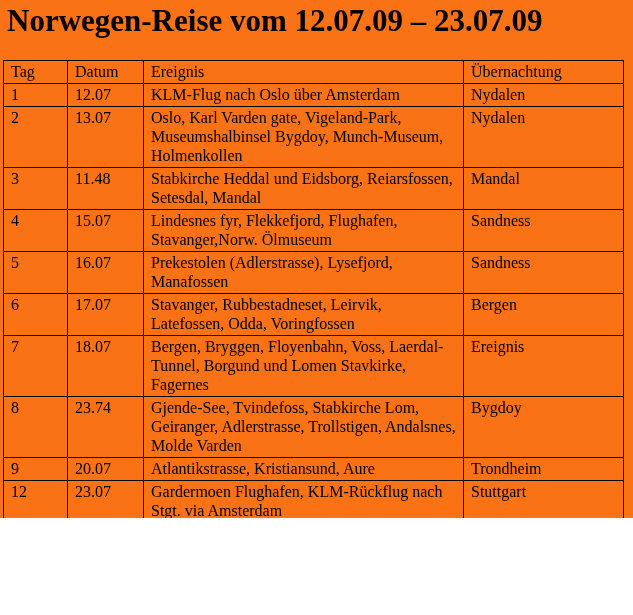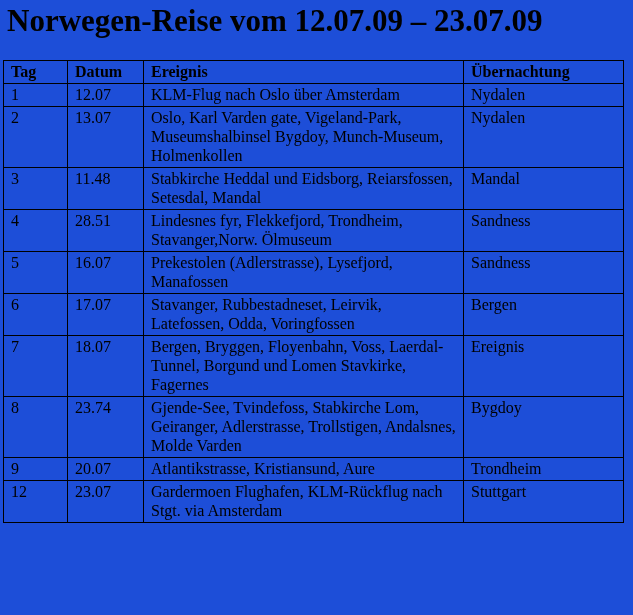--- a/index.html
+++ b/index.html
@@ -4,22 +4,22 @@
 <style>
   html, body {
     margin: 0;
     padding: 0;
     background: #ffffff;
     color: #000000;
     font-family: "Liberation Serif", serif;
   }
   .page {
     width: 633px;
-    height: 615px;
-    background: #1d4ed8;
+    height: 518px;
+    background: #f97316;
     overflow: hidden;
     box-sizing: border-box;
   }
   .doc-title {
     font-family: "Liberation Serif", serif;
     font-weight: bold;
     font-size: 31px;
     line-height: 36px;
     margin: 3px 0 0 7px;
     white-space: nowrap;
@@ -38,21 +38,21 @@
   table.itinerary td {
     border: 1px solid #000000;
     font-size: 16px;
     line-height: 19px;
     padding: 1px 7px 2px 7px;
     vertical-align: top;
     text-align: left;
     overflow: hidden;
   }
   table.itinerary th {
-    font-weight: bold;
+    font-weight: normal;
   }
   table.itinerary td {
     font-weight: normal;
   }
 </style>
 </head>
 <body>
 
 <div class="page">
 
@@ -87,22 +87,22 @@
         <td>Nydalen</td>
       </tr>
       <tr>
         <td>3</td>
         <td>11.48</td>
         <td>Stabkirche Heddal und Eidsborg, Reiarsfossen, Setesdal, Mandal</td>
         <td>Mandal</td>
       </tr>
       <tr>
         <td>4</td>
-        <td>28.51</td>
-        <td>Lindesnes fyr, Flekkefjord, Trondheim, Stavanger,Norw. Ölmuseum</td>
+        <td>15.07</td>
+        <td>Lindesnes fyr, Flekkefjord, Flughafen, Stavanger,Norw. Ölmuseum</td>
         <td>Sandness</td>
       </tr>
       <tr>
         <td>5</td>
         <td>16.07</td>
         <td>Prekestolen (Adlerstrasse), Lysefjord, Manafossen</td>
         <td>Sandness</td>
       </tr>
       <tr>
         <td>6</td>

